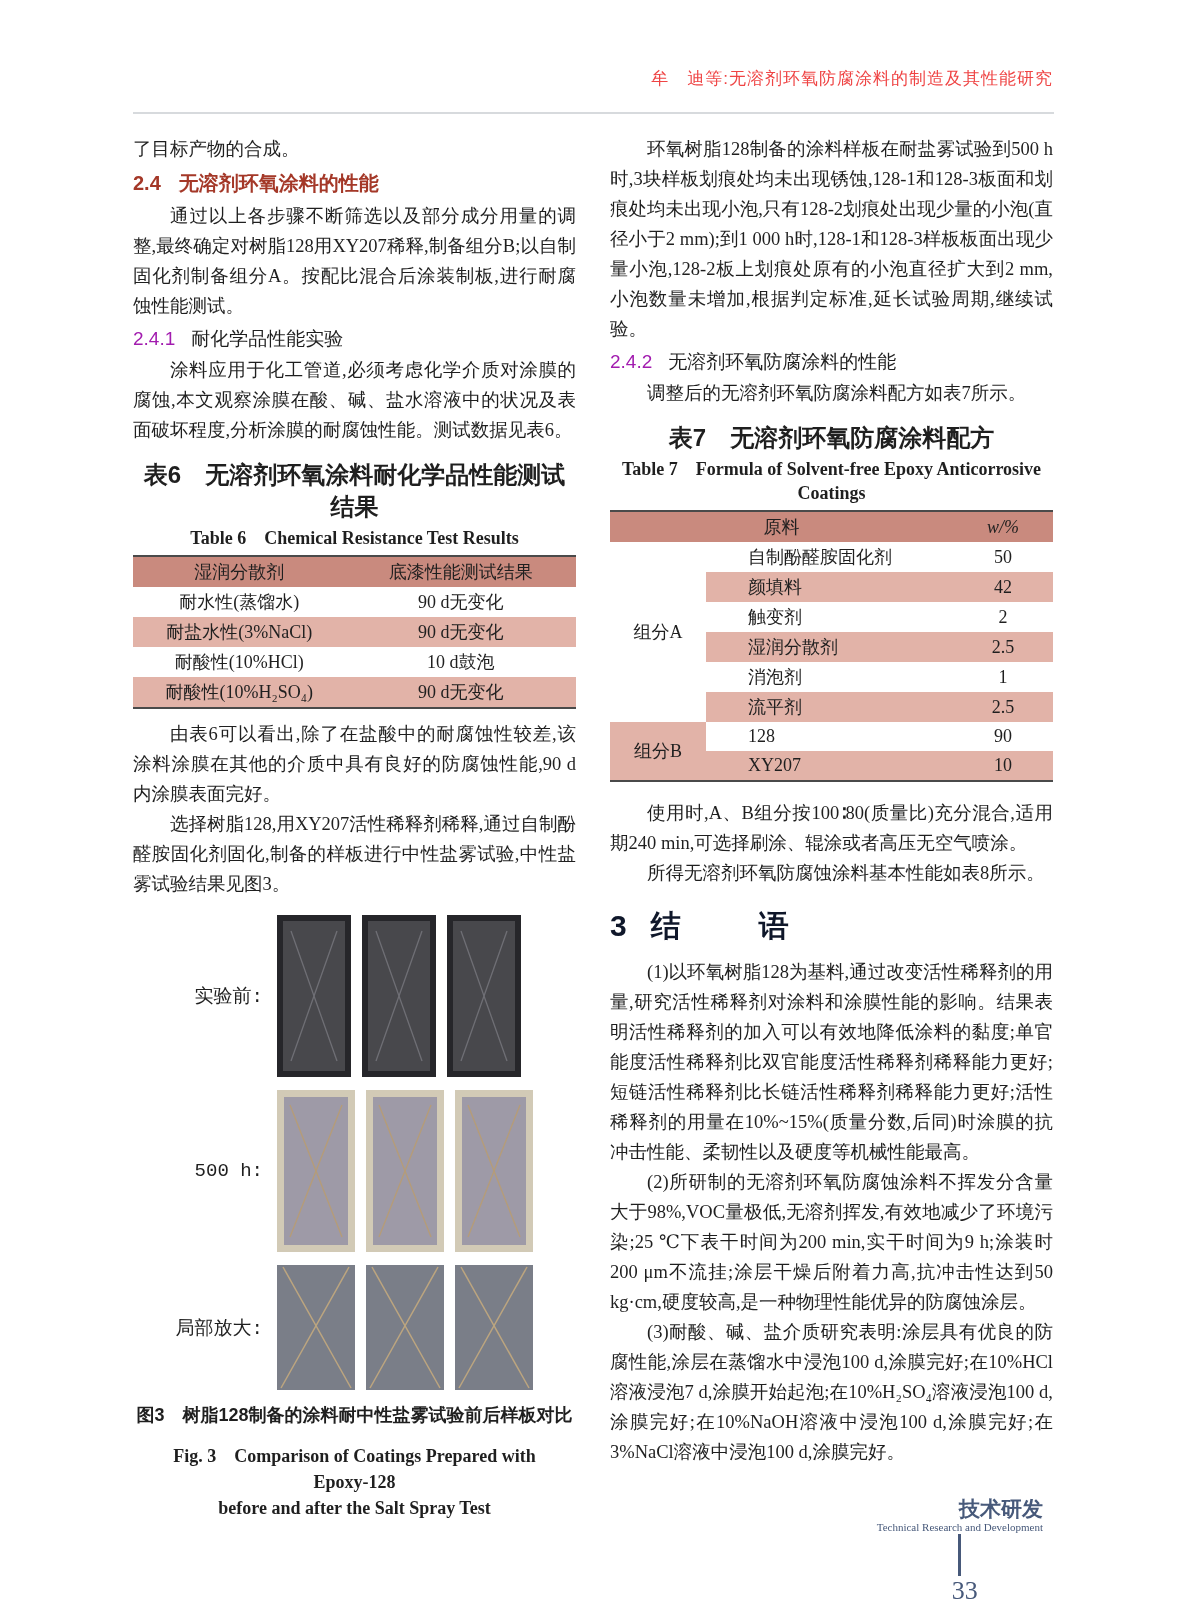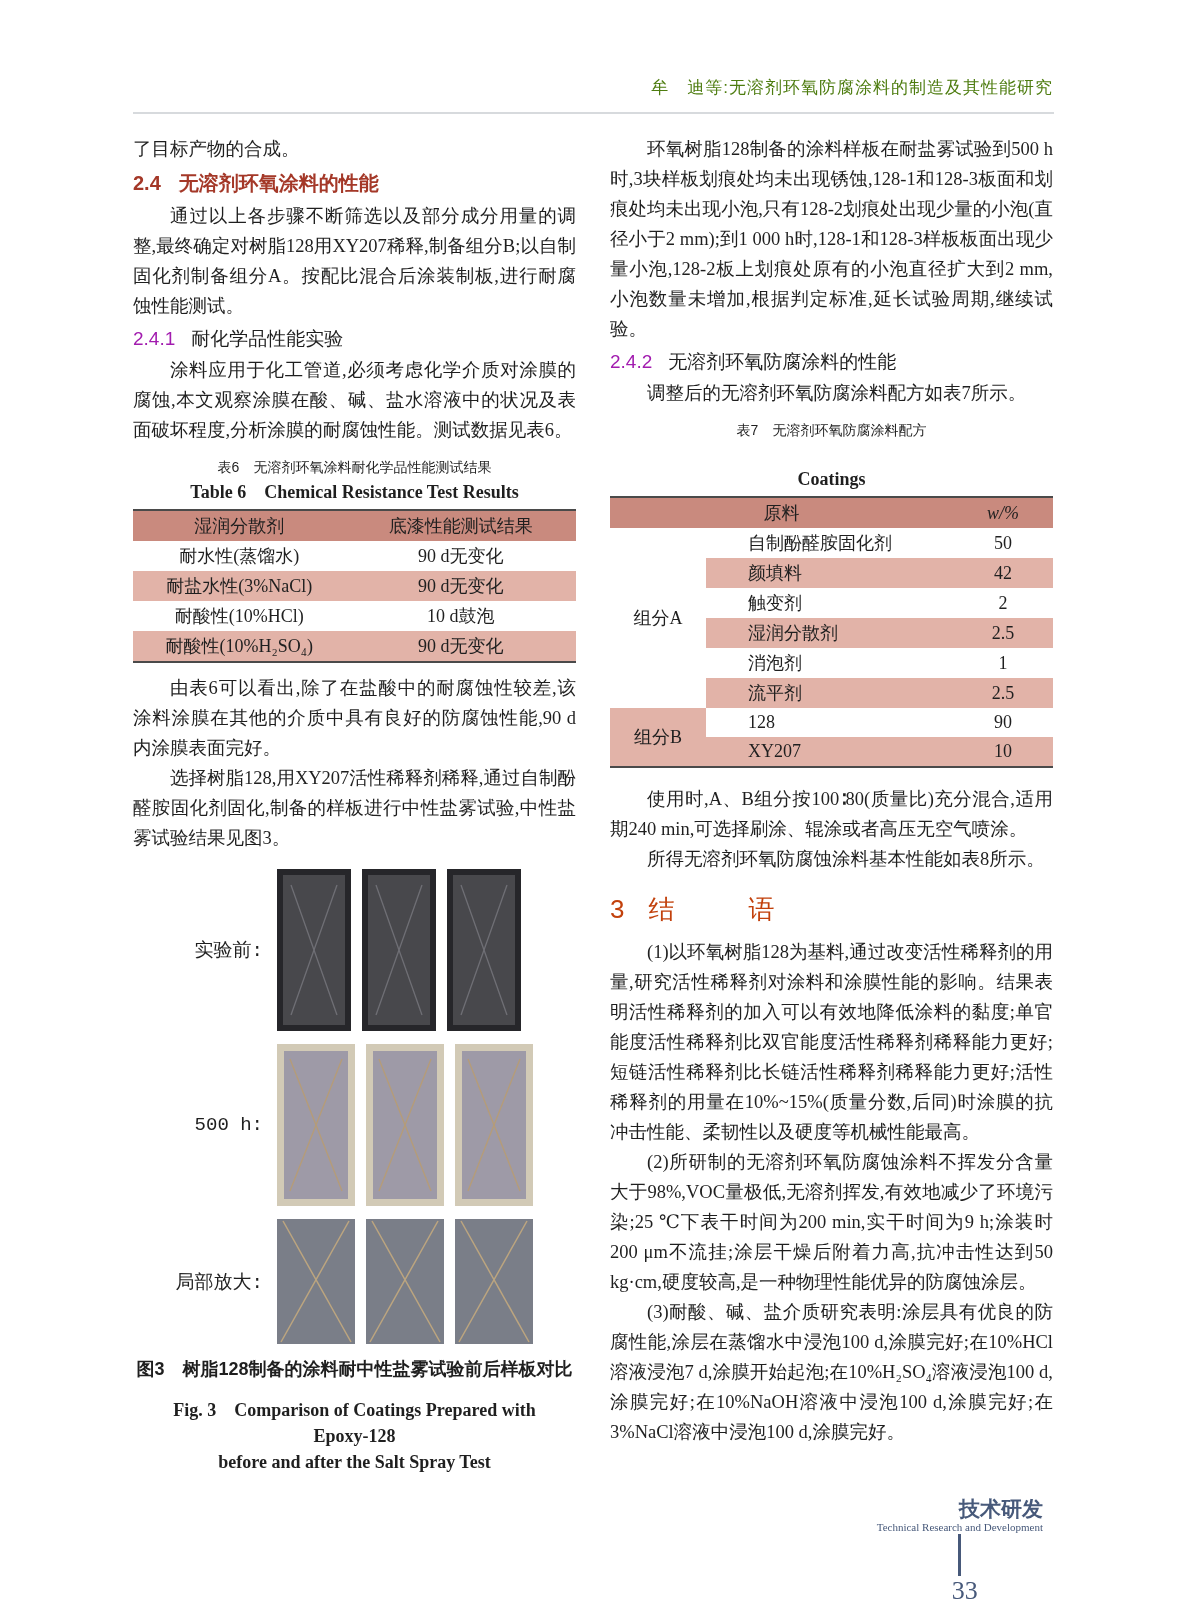--- a/index.html
+++ b/index.html
@@ -7,23 +7,23 @@
     position:relative;
     width:1187px;height:1600px;
     margin:0 auto;
     background:#ffffff;
     font-family:"Liberation Serif","DejaVu Serif",serif;
     color:#1f1f1f;
     overflow:hidden;
   }
   
   .running-head{
-    position:absolute;top:76px;right:134px;
-    font-family:"Liberation Sans","DejaVu Sans",sans-serif;
-    font-size:17px;color:#4d7c0f;letter-spacing:1px;
+    position:absolute;top:67px;right:134px;
+    font-family:"Liberation Sans","DejaVu Sans",sans-serif;
+    font-size:17px;color:#ef4444;letter-spacing:1px;
   }
   .head-rule{
     position:absolute;top:112px;left:133px;width:921px;
     border-top:2px solid #d7dadd;
   }
   
   .columns{
     position:absolute;top:134px;left:133px;width:921px;
     display:flex;gap:34px;
   }
@@ -42,28 +42,28 @@
   .h-sec .h-num{margin-right:18px;}
   .h-sub{
     margin:5px 0 3px 0;
     font-family:"Liberation Sans","DejaVu Sans",sans-serif;
     font-size:19px;font-weight:normal;color:#1f1f1f;
   }
   .h-sub .h-num{color:#a21caf;margin-right:16px;}
   .h-conclusion{
     margin:18px 0 10px 0;
     font-family:"Liberation Sans","DejaVu Sans",sans-serif;
-    font-size:26px;font-weight:normal;color:#c2410c;
+    font-size:30px;font-weight:bold;color:#0f172a;
   }
   .h-conclusion .h-num{margin-right:24px;}
   .h-conclusion .h-title{letter-spacing:24px;}
   
   .tbl-block{margin:14px 0 10px 0;}
   .tbl-title-cn{
-    text-align:center;font-weight:normal;font-size:14px;
+    text-align:center;font-weight:bold;font-size:24px;
     font-family:"Liberation Sans","DejaVu Sans",sans-serif;
     margin:0 0 3px 0;
   }
   .tbl-title-en{
     text-align:center;font-weight:bold;font-size:18px;
     font-family:"Liberation Serif","DejaVu Serif",serif;
     margin:0 0 5px 0;line-height:24px;
   }
   table.tbl{
     width:100%;border-collapse:collapse;
@@ -259,21 +259,21 @@
 
       <h3 class="h-sub">
         <span class="h-num">2.4.2</span><span>无溶剂环氧防腐涂料的性能</span>
       </h3>
 
       <p class="body">调整后的无溶剂环氧防腐涂料配方如表7所示。</p>
 
       <div class="tbl-block">
         <p class="tbl-title-cn">表7　无溶剂环氧防腐涂料配方</p>
         <p class="tbl-title-en">
-          <br>
+          <span>Table 7　Formula of Solvent-free Epoxy Anticorrosive</span><br>
           <span>Coatings</span>
         </p>
         <table class="tbl">
           <thead>
             <tr class="hdr">
               <th colspan="2">原料</th>
               <th class="w-col" style="width:92px;">w/%</th>
             </tr>
           </thead>
           <tbody>

